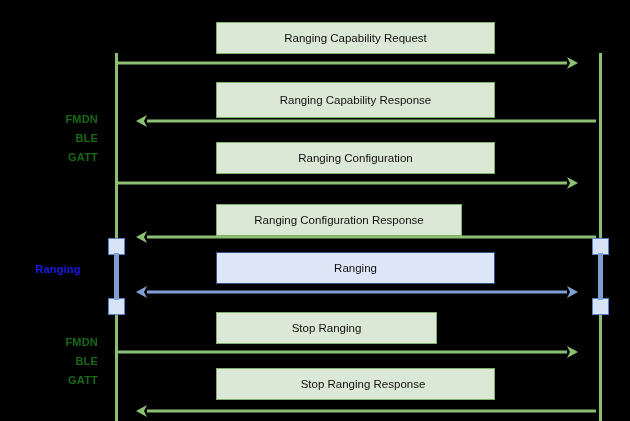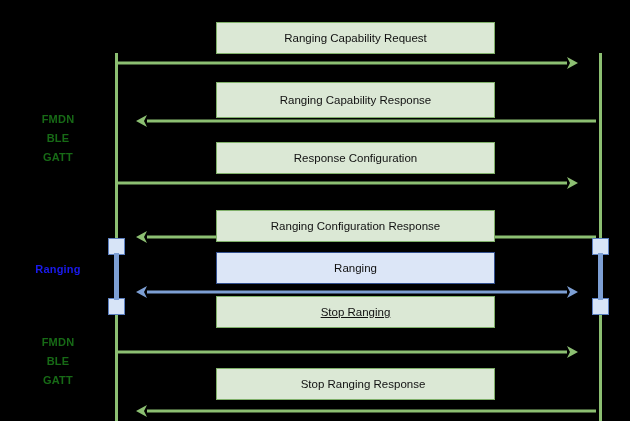--- a/index.html
+++ b/index.html
@@ -28,21 +28,21 @@
   .phase-label {
     position: absolute;
     text-align: center;
     font-size: 11px;
     font-weight: bold;
     line-height: 19px;
     letter-spacing: 0.2px;
     white-space: pre-line;
     user-select: none;
   }
-  .phase-label.green { color: #176a16; }
+  .phase-label.green { color: #176a16; text-align: right; }
   .phase-label.blue  { color: #1a1aee; }
 
   
   .msg-box {
     position: absolute;
     box-sizing: border-box;
     display: flex;
     align-items: center;
     justify-content: center;
     font-size: 11.5px;
@@ -138,29 +138,29 @@
     </div>
 
   <div id="messages">
       <div class="msg-box green" style="left: 216px; top: 22px; width: 279px; height: 32px;">
         <span>Ranging Capability Request</span>
       </div>
       <div class="msg-box green" style="left: 216px; top: 82px; width: 279px; height: 36px;">
         <span>Ranging Capability Response</span>
       </div>
       <div class="msg-box green" style="left: 216px; top: 142px; width: 279px; height: 32px;">
-        <span>Response Configuration</span>
+        <span>Ranging Configuration</span>
       </div>
-      <div class="msg-box green" style="left: 216px; top: 210px; width: 279px; height: 32px;">
+      <div class="msg-box green" style="left: 216px; top: 204px; width: 246px; height: 32px;">
         <span>Ranging Configuration Response</span>
       </div>
       <div class="msg-box blue" style="left: 216px; top: 252px; width: 279px; height: 32px;">
         <span>Ranging</span>
       </div>
-      <div class="msg-box green" style="left: 216px; top: 296px; width: 279px; height: 32px; text-decoration: underline;">
+      <div class="msg-box green" style="left: 216px; top: 312px; width: 221px; height: 32px;">
         <span>Stop Ranging</span>
       </div>
       <div class="msg-box green" style="left: 216px; top: 368px; width: 279px; height: 32px; padding-left: 15px;">
         <span>Stop Ranging Response</span>
       </div>
     </div>
 
 </div>
 
 </body></html>

